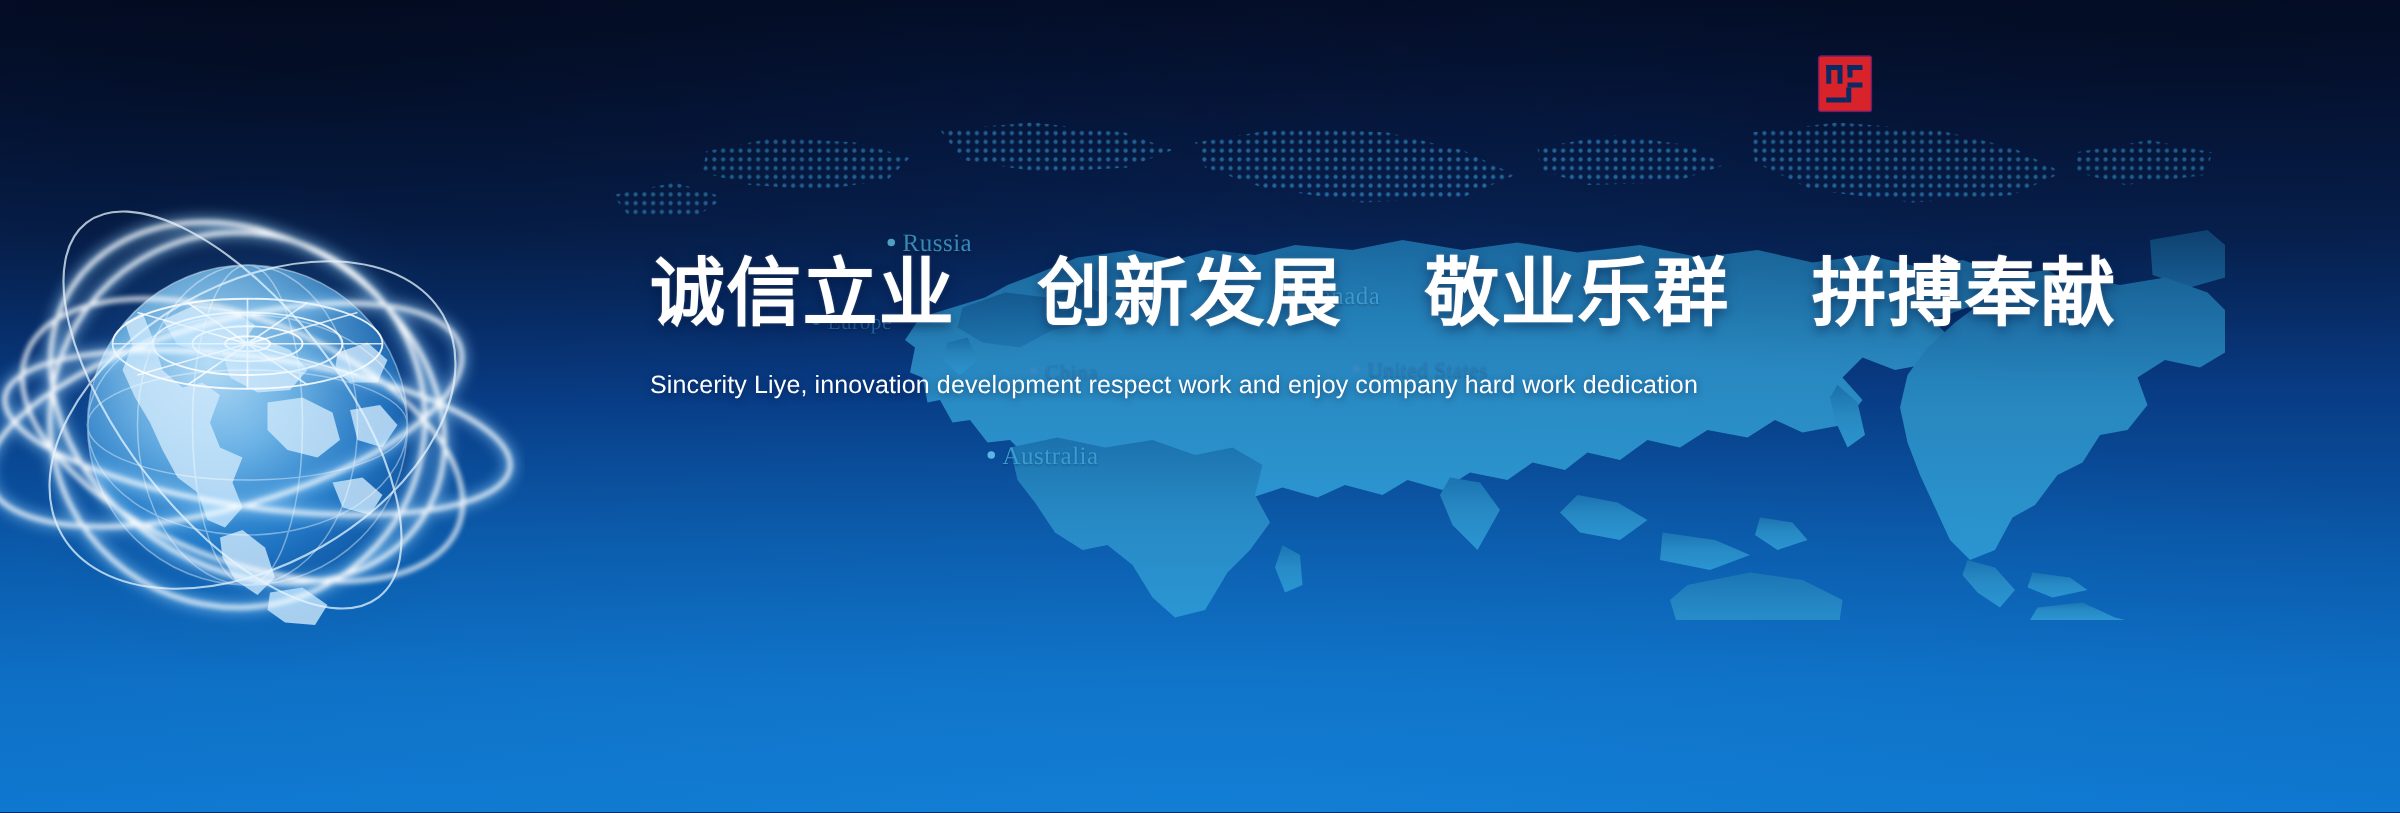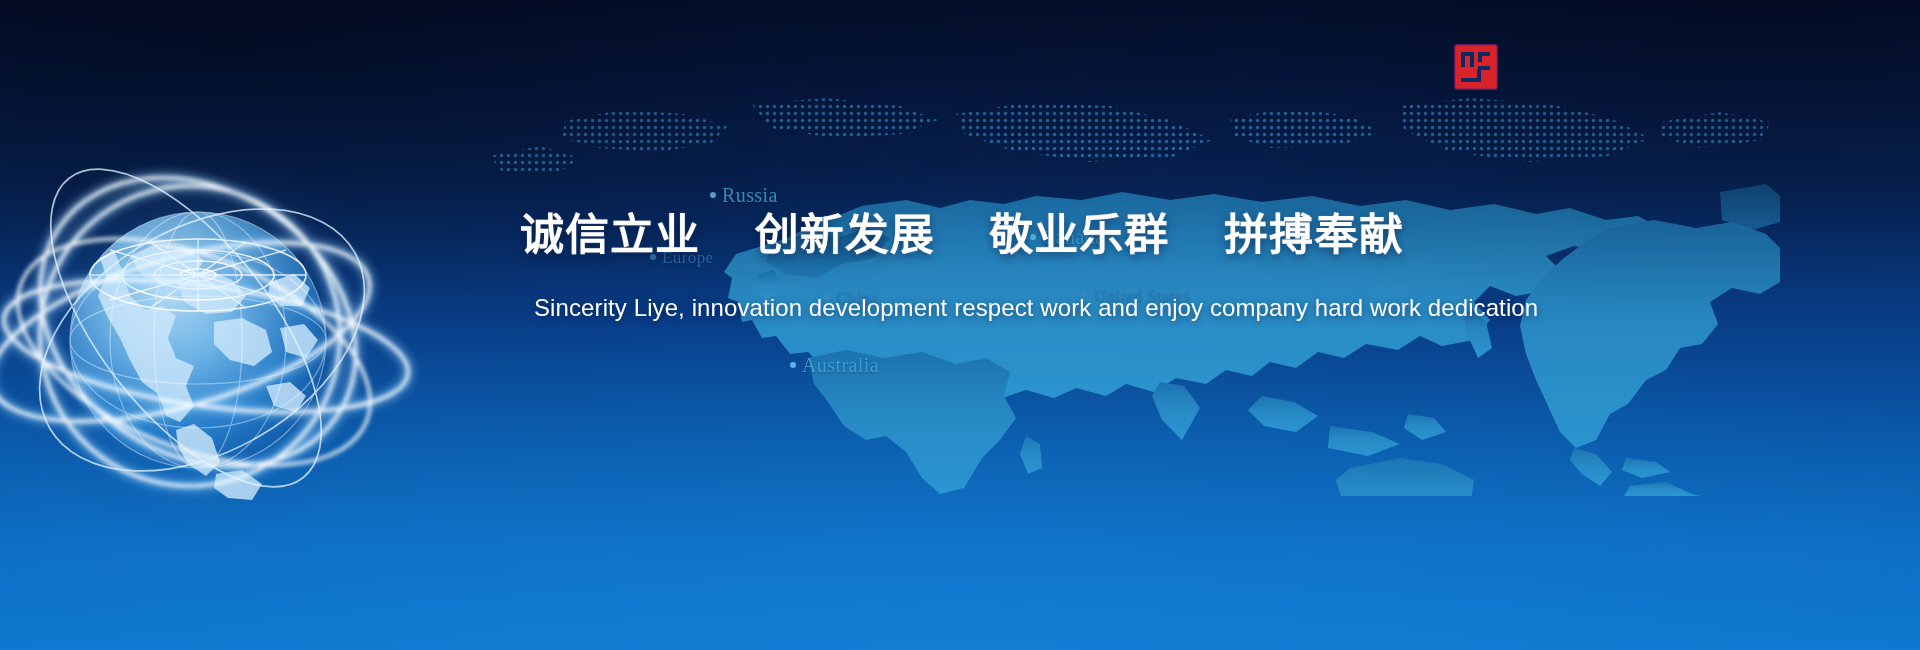--- a/index.html
+++ b/index.html
@@ -87,35 +87,34 @@
   .logo-mark svg{display:block;width:100%;height:100%;}
 
   
   .slogan-block{
     position:absolute;left:520px;top:196px;width:1340px;
   }
   .slogan-cn{
     color:#ffffff;
     font-family:"DejaVu Sans","Liberation Sans",sans-serif;
     font-weight:bold;
-    font-size:44px;line-height:78px;
+    font-size:60px;line-height:78px;
     letter-spacing:1px;
     white-space:nowrap;
     text-shadow:0 3px 9px rgba(0,20,60,.55), 0 0 2px rgba(255,255,255,.25);
   }
   .slogan-cn .gap{display:inline-block;width:22px;}
   .slogan-en{
     color:#ffffff;
     font-family:"Liberation Sans","DejaVu Sans",sans-serif;
-    font-size:24px;line-height:40px;
+    font-size:20px;line-height:40px;
     margin-top:14px;
     letter-spacing:.1px;
     white-space:nowrap;
     text-shadow:0 2px 6px rgba(0,20,60,.5);
-    margin-left:14px;
   }
 </style>
 </head>
 <body>
 
 <div class="banner">
 
   <div class="worldmap">
     <svg viewBox="0 0 1310 400" xmlns="http://www.w3.org/2000/svg" aria-hidden="true">
       <defs>

